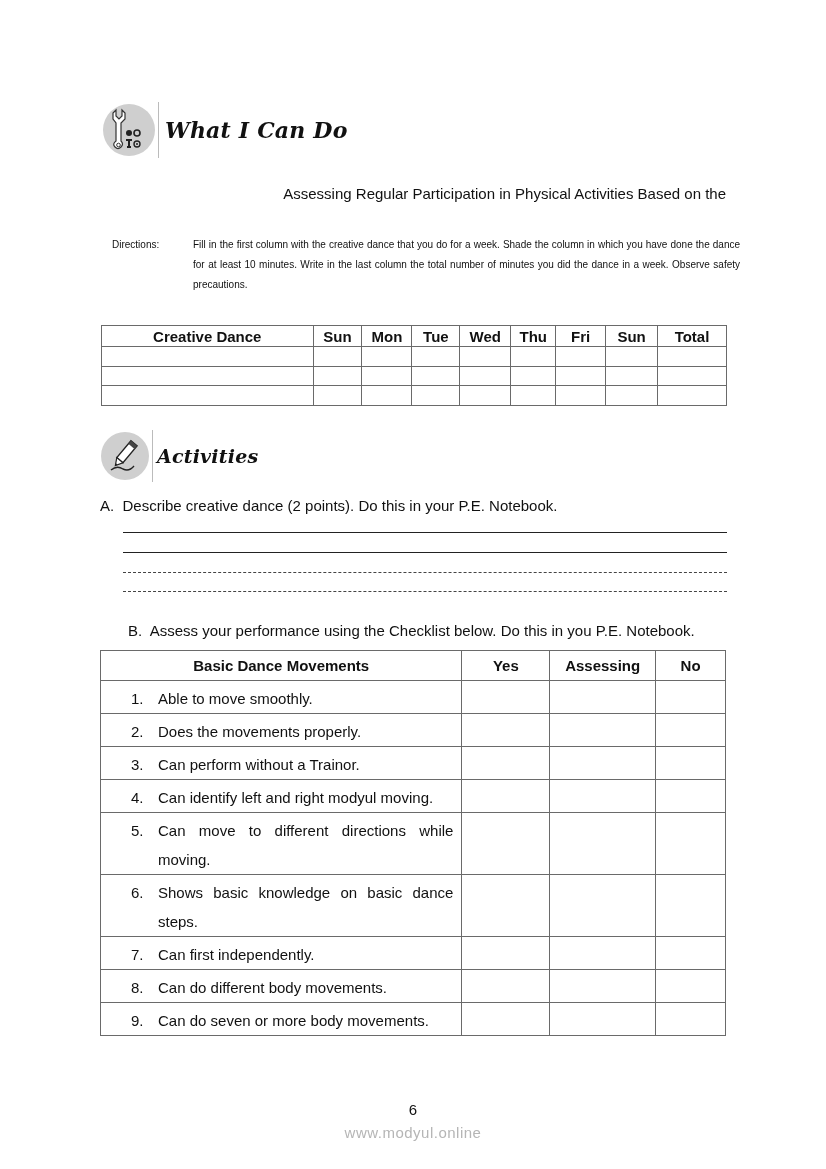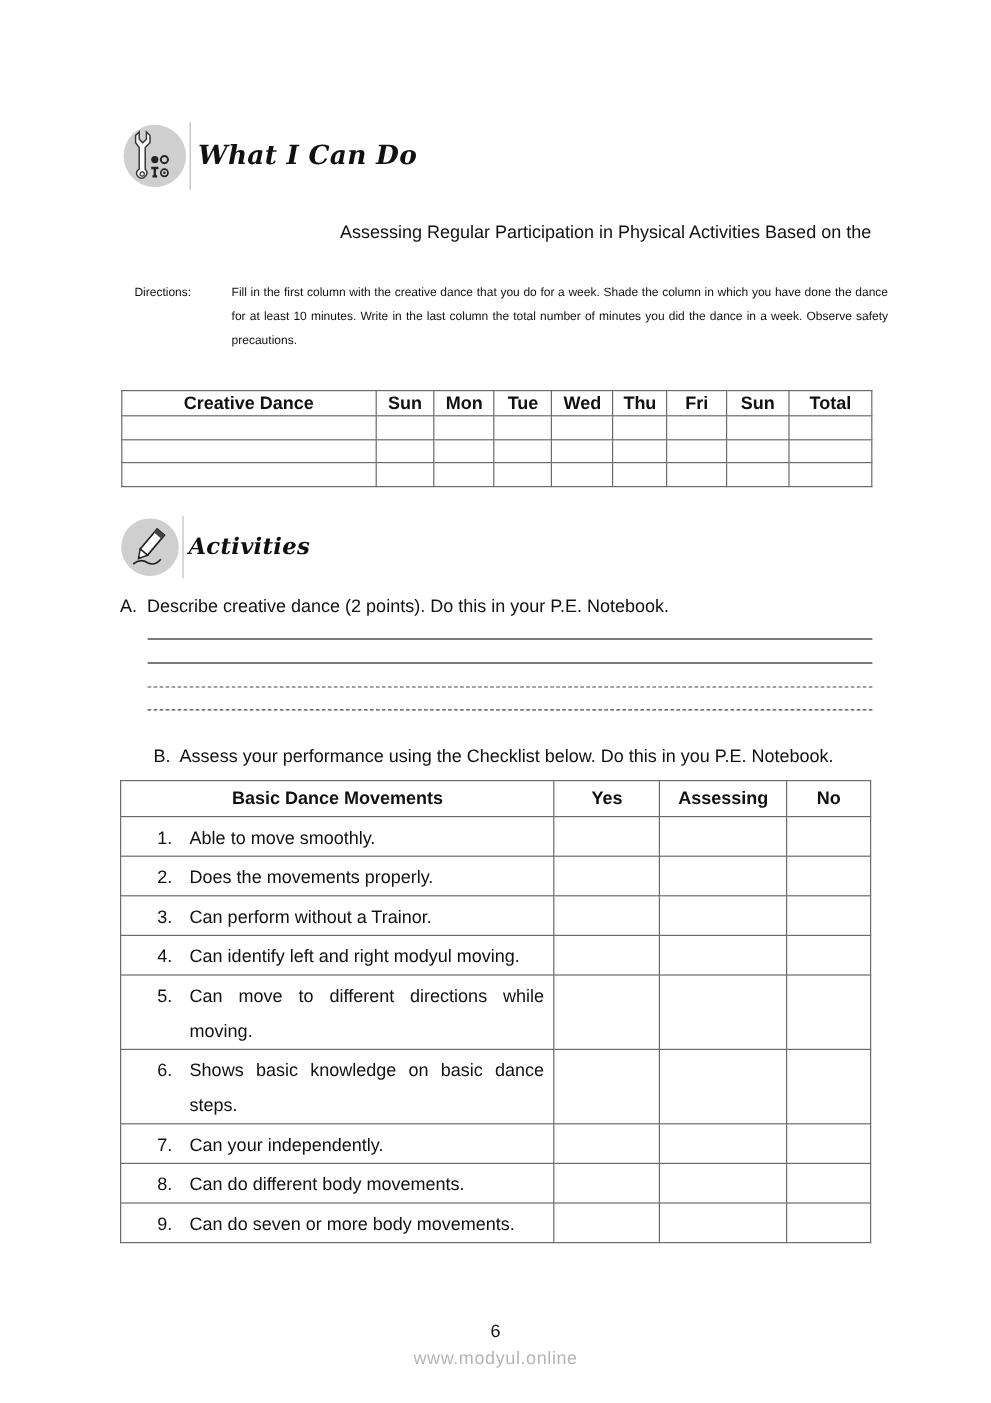--- a/index.html
+++ b/index.html
@@ -227,21 +227,21 @@
           <span class="num">6.</span>
           <span class="itxt">Shows basic knowledge on basic dance steps.</span>
         </td>
     <td></td>
         <td></td>
         <td></td>
   </tr>
   <tr class="single">
     <td class="item">
           <span class="num">7.</span>
-          <span class="itxt">Can your independently.</span>
+          <span class="itxt">Can first independently.</span>
         </td>
     <td></td>
         <td></td>
         <td></td>
   </tr>
   <tr class="single">
     <td class="item">
           <span class="num">8.</span>
           <span class="itxt">Can do different body movements.</span>
         </td>

